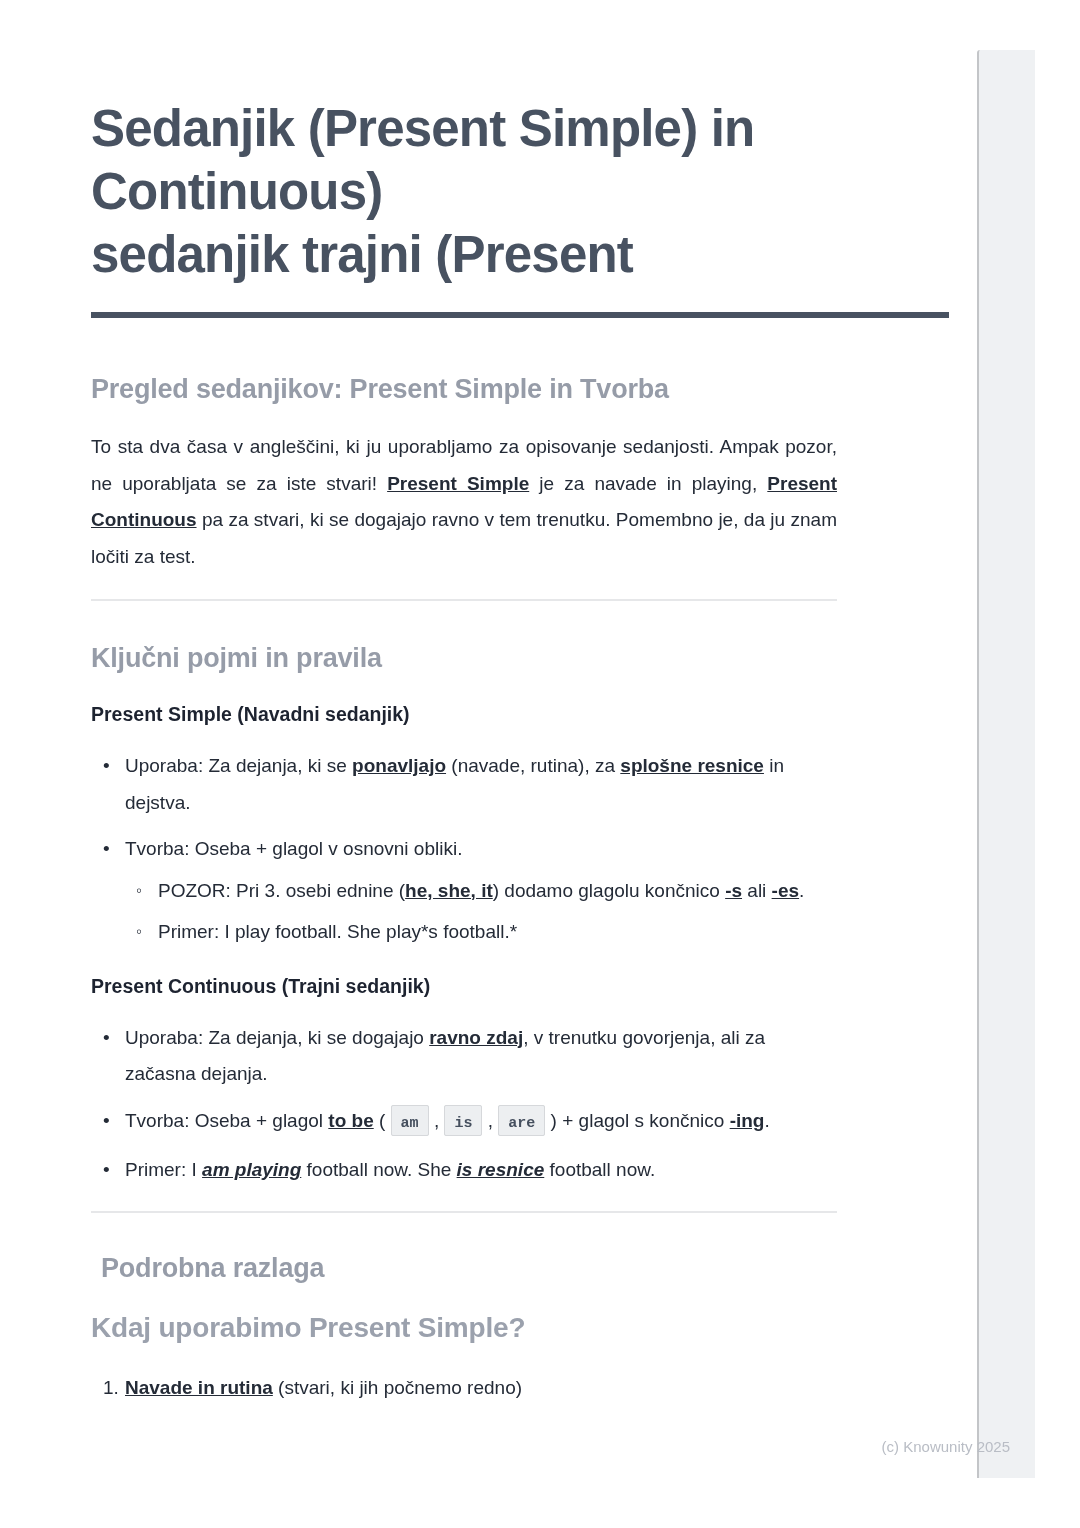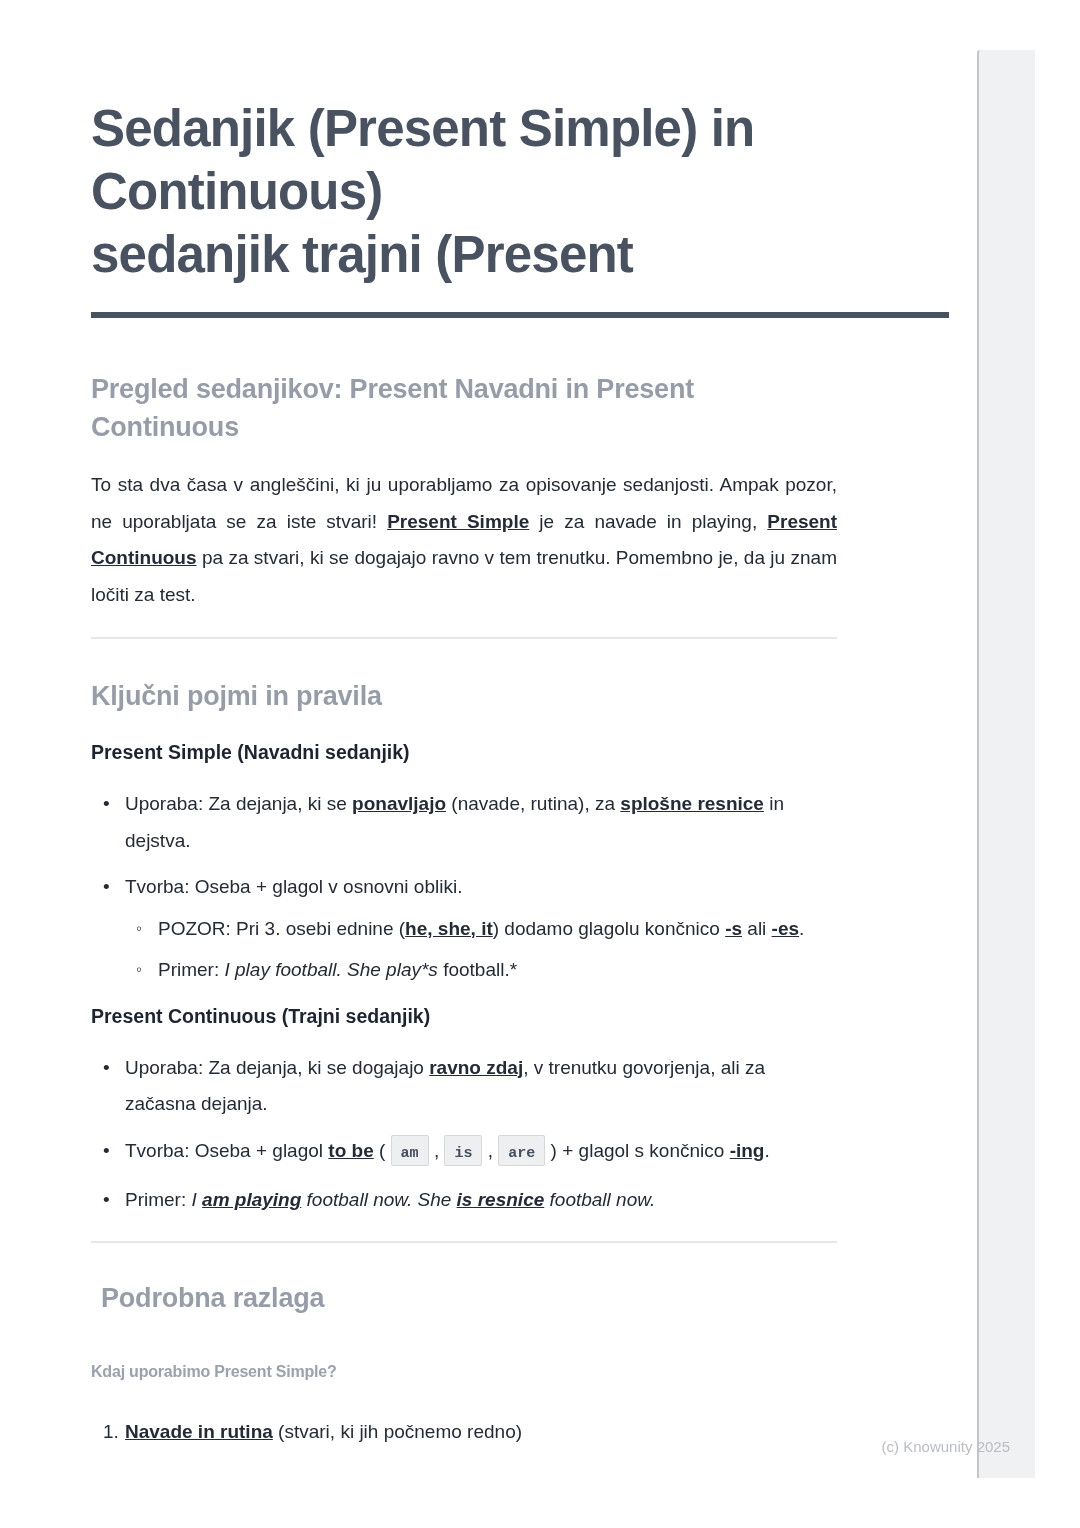--- a/index.html
+++ b/index.html
@@ -51,36 +51,36 @@
     font-weight:700;
     letter-spacing:-0.2px;
     color:var(--c-heading);
     margin:0;
   }
   h2 .hl{display:block;}
   .h2-overview{margin-top:52px;}
   .h2-key{margin-top:38px;}
   .h2-detail{margin-top:36px;margin-left:10px;}
   h3{
-    font-size:16px;
+    font-size:28px;
     line-height:33px;
     font-weight:700;
     letter-spacing:-0.2px;
     color:var(--c-subheading);
-    margin:38px 0 0 0;
+    margin:24px 0 0 0;
   }
   h4{
     font-size:19.5px;
     line-height:26px;
     font-weight:700;
     color:var(--c-strong);
     margin:0;
   }
   .h4-simple{margin-top:24px;}
-  .h4-continuous{margin-top:14px;}
+  .h4-continuous{margin-top:22px;}
   p.intro{
     margin:21px 0 0 0;
     font-size:19px;
     line-height:36.5px;
     text-align:justify;
   }
   .divider{
     margin-top:24px;
     width:746px;
     height:2px;
@@ -98,21 +98,21 @@
   .li .marker{
     flex:none;
     width:34px;
     padding-left:12px;
     box-sizing:border-box;
   }
   .li .txt{flex:1;}
   .li.sub{margin-left:33px;margin-top:5px;}
   .li.sub .marker{font-size:17px;}
   .b{font-weight:700;text-decoration:underline;}
-  .i{font-style:italic;}
+  .i{}
   .b.i{font-weight:700;font-style:italic;}
   .code{
     font-family:"Liberation Mono","DejaVu Sans Mono",monospace;
     font-weight:700;
     font-size:15px;
     color:var(--c-chip-text);
     background:var(--c-chip-bg);
     border:1px solid var(--c-chip-border);
     border-radius:2px;
     padding:9px 9px 3px 9px;
@@ -142,22 +142,21 @@
 
   <h1>
     <span class="tl">Sedanjik (Present Simple) in</span>
     <span class="tl">Continuous)</span>
     <span class="tl">sedanjik trajni (Present</span>
   </h1>
 
   <div class="title-rule"></div>
 
   <h2 class="h2-overview">
-    <span class="hl">Pregled sedanjikov: Present Navadni in Present</span>
-    <span class="hl">Continuous</span>
+    <span class="hl">Pregled sedanjikov: Present Simple in Tvorba</span>
   </h2>
 
   <p class="intro"><span>To sta dva časa v angleščini, ki ju uporabljamo za opisovanje sedanjosti. Ampak pozor, ne uporabljata se za iste stvari! </span><span class="b">Present Simple</span><span> je za navade in playing, </span><span class="b">Present Continuous</span><span> pa za stvari, ki se dogajajo ravno v tem trenutku. Pomembno je, da ju znam ločiti za test.</span></p>
 
   <div class="divider"></div>
 
   <h2 class="h2-key">Ključni pojmi in pravila</h2>
 
   <h4 class="h4-simple">Present Simple (Navadni sedanjik)</h4>
 

